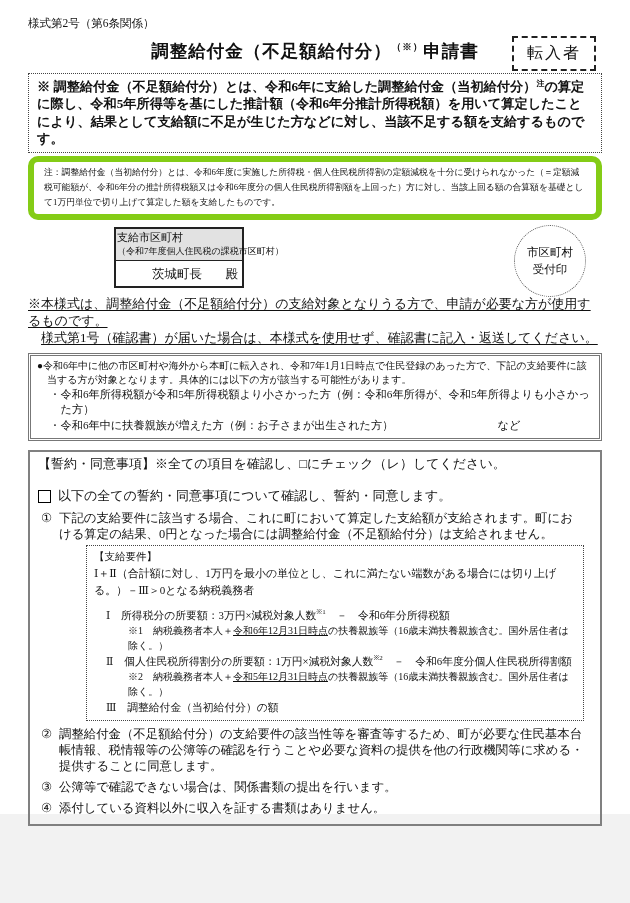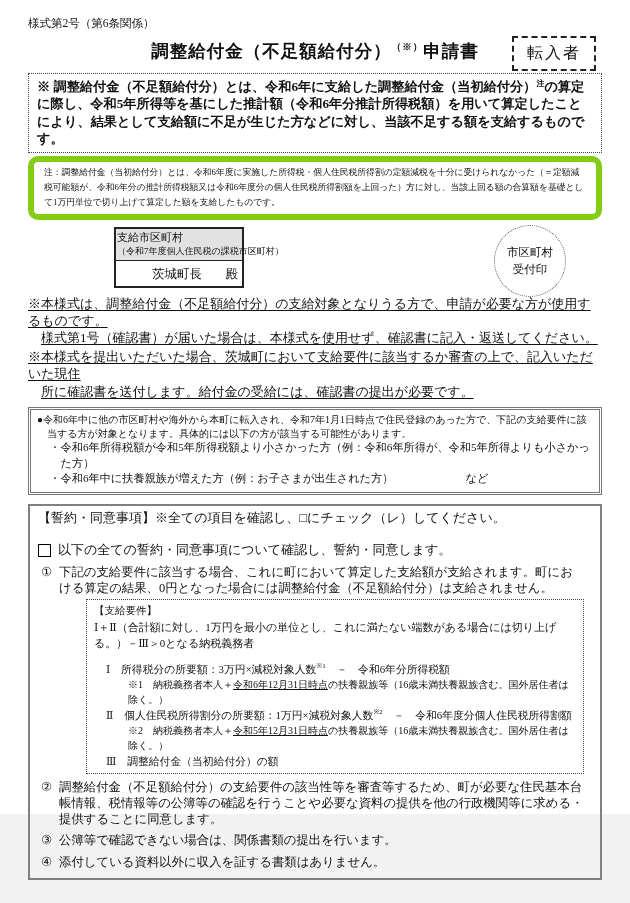--- a/index.html
+++ b/index.html
@@ -17,32 +17,32 @@
   .footnote{border:6px solid #84cc16;border-radius:10px;padding:3px 10px;font-size:8.8px;line-height:1.75;margin-top:3px;}
 
   .muni-row{position:relative;height:64px;margin-top:7px;}
   .muni-box{position:absolute;left:86px;top:0;width:126px;border:2px solid #222;background:#fff;}
   .muni-head{background:#e2e2e2;border-bottom:1.5px solid #222;text-align:left;padding:1px 1px 2px 1px;}
   .muni-head .l1{font-size:11px;}
   .muni-head .l2{font-size:9px;white-space:nowrap;}
   .muni-body{height:25px;position:relative;font-size:12.5px;}
   .muni-mayor{position:absolute;left:36px;bottom:3px;}
   .muni-dono{position:absolute;right:4px;bottom:3px;}
-  .seal{position:absolute;right:36px;top:-2px;width:70px;height:70px;border:1.5px dotted #555;border-radius:50%;display:flex;flex-direction:column;align-items:center;justify-content:center;font-size:11.5px;line-height:1.45;text-align:center;background:#fff;}
+  .seal{position:absolute;right:16px;top:-2px;width:70px;height:70px;border:1.5px dotted #555;border-radius:50%;display:flex;flex-direction:column;align-items:center;justify-content:center;font-size:11.5px;line-height:1.45;text-align:center;background:#fff;}
 
   .usage{font-size:13px;line-height:1.32;margin-top:4px;}
   .usage .ln{text-decoration:underline;text-underline-offset:2px;}
   .usage .l2{padding-left:1em;}
   .usage + .usage{margin-top:2px;}
 
   .elig{border:3px double #777;padding:3px 6px 5px 6px;margin-top:7px;line-height:1.38;}
   .elig-title{font-size:12.5px;}
   .elig-bullet{font-size:10px;padding-left:1em;text-indent:-1em;}
   .elig-item{font-size:11.2px;padding-left:2.1em;text-indent:-1em;}
-  .etc{margin-left:72px;}
+  .etc{margin-left:104px;}
 
   .pledge{border:2px solid #808080;padding:4px 16px 8px 8px;margin-top:9px;line-height:1.3;}
   .pledge-title{font-size:13px;}
   .chk-row{display:flex;align-items:center;gap:7px;margin-top:15px;font-size:13px;}
   .chkbox{width:11px;height:11px;border:1.3px solid #000;display:inline-block;flex:0 0 auto;}
   .p-item{display:flex;gap:4px;margin-top:5px;font-size:12.4px;}
   .p-num{flex:0 0 17px;text-align:center;}
   .p-text{flex:1;}
 
   .req{border:1.2px dotted #444;margin:3px 0 3px 48px;padding:3px 7px 4px 7px;line-height:1.5;background:#fff;}
@@ -82,24 +82,20 @@
     <div class="seal">
       <div>市区町村</div>
       <div>受付印</div>
     </div>
   </div>
 
   <div class="usage">
     <div class="ln">※本様式は、調整給付金（不足額給付分）の支給対象となりうる方で、申請が必要な方が使用するものです。</div>
     <div class="ln l2">様式第1号（確認書）が届いた場合は、本様式を使用せず、確認書に記入・返送してください。</div>
   </div>
-  <div class="usage">
-    <div class="ln">※本様式を提出いただいた場合、茨城町において支給要件に該当するか審査の上で、記入いただいた現住</div>
-    <div class="ln l2">所に確認書を送付します。給付金の受給には、確認書の提出が必要です。</div>
-  </div>
 
   <div class="elig">
     <div class="elig-bullet">●令和6年中に他の市区町村や海外から本町に転入され、令和7年1月1日時点で住民登録のあった方で、下記の支給要件に該当する方が対象となります。具体的には以下の方が該当する可能性があります。</div>
     <div class="elig-item">・令和6年所得税額が令和5年所得税額より小さかった方（例：令和6年所得が、令和5年所得よりも小さかった方）</div>
     <div class="elig-item"><span>・令和6年中に扶養親族が増えた方（例：お子さまが出生された方）</span><span class="etc">など</span></div>
   </div>
 
   <div class="pledge">
     <div class="pledge-title">【誓約・同意事項】※全ての項目を確認し、□にチェック（レ）してください。</div>
     <div class="chk-row">

